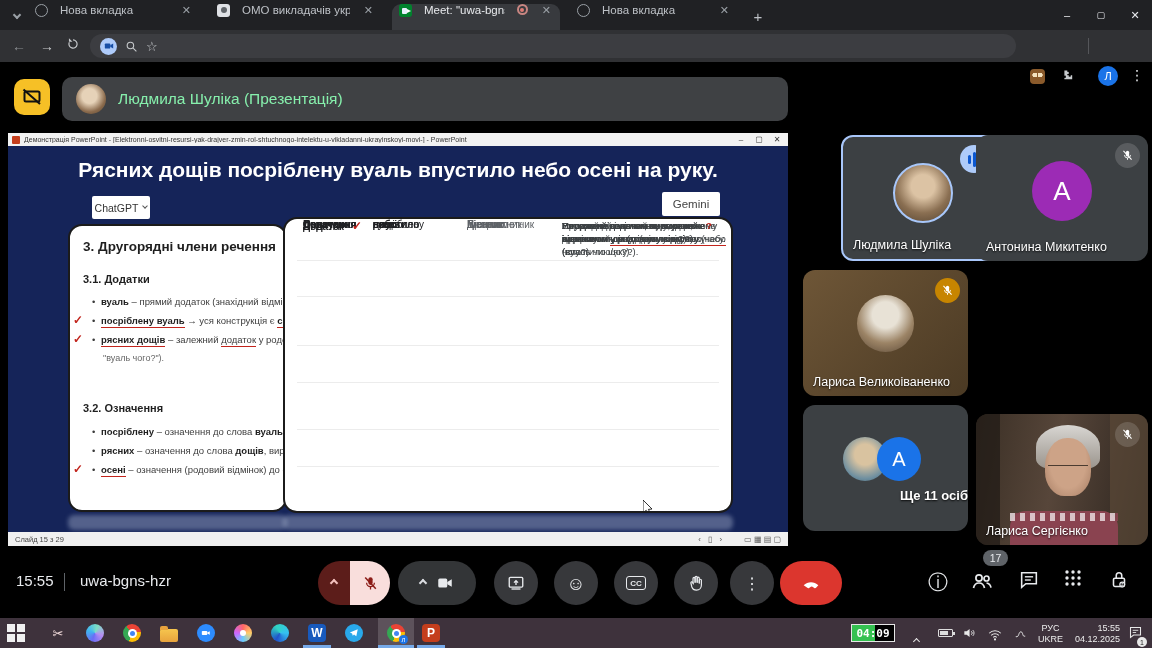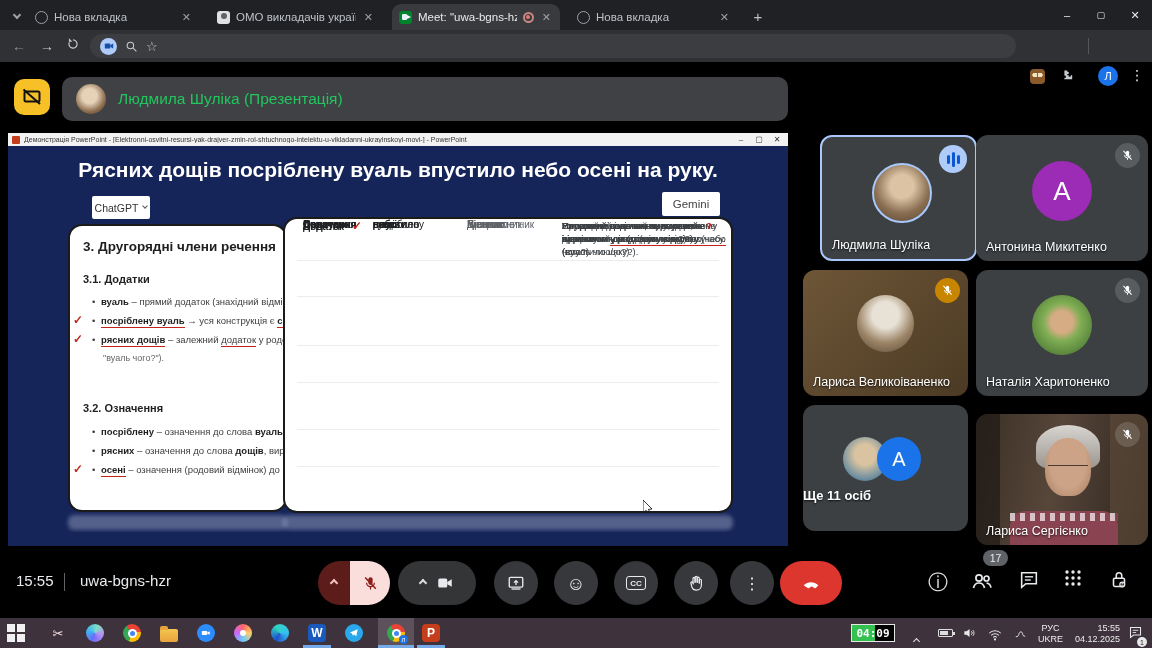--- a/index.html
+++ b/index.html
@@ -3,21 +3,21 @@
 <meta charset="utf-8">
 <style>
 *{margin:0;padding:0;box-sizing:border-box}
 html,body{width:1152px;height:648px;overflow:hidden}
 body{font-family:"Liberation Sans",sans-serif;background:#000}
 .screen{position:relative;width:1152px;height:648px;background:#000;overflow:hidden}
 .abs{position:absolute}
 
 .tabstrip{position:absolute;top:0;left:0;right:0;height:30px;background:#202124}
 .tabsearch{position:absolute;left:8px;top:7px;width:18px;height:16px;border-radius:4px;display:flex;align-items:center;justify-content:center;color:#9aa0a6}
-.tab{position:absolute;top:4px;height:26px;border-radius:9px 9px 0 0;display:flex;align-items:center;gap:6px;padding:0 7px;font-size:11.5px;color:#bdc1c6}
+.tab{position:absolute;top:4px;height:26px;border-radius:9px 9px 0 0;display:flex;gap:12px;padding:0 7px;font-size:11.5px;color:#bdc1c6}
 .tab.active{background:#383a3e;color:#e8eaed}
 .tab .label{flex:1;white-space:nowrap;overflow:hidden}
 .tab .x{font-size:11px;color:#9aa0a6;padding:0 2px}
 .fav{width:13px;height:13px;flex:0 0 auto;border-radius:50%}
 .fav-globe{border:1.5px solid #9aa0a6}
 .fav-omo{border-radius:3px;background:#dfe1e5;position:relative}
 .fav-omo::after{content:"";position:absolute;left:3.5px;top:2.5px;width:6px;height:6px;border-radius:50%;background:#5f6368}
 .fav-meet{border-radius:3px;background:#00832d;position:relative}
 .fav-meet::after{content:"";position:absolute;left:2.5px;top:3.5px;width:5px;height:6px;background:#e8f0fe;border-radius:1px}
 .fav-meet::before{content:"";position:absolute;right:1.5px;top:4.5px;border-left:4px solid #fff;border-top:2px solid transparent;border-bottom:2px solid transparent}
@@ -36,21 +36,21 @@
 .profile{width:20px;height:20px;border-radius:50%;background:#1a73e8;color:#fff;font-size:11px;display:flex;align-items:center;justify-content:center}
 .vsep{position:absolute;width:1px;height:16px;background:#55565a;top:8px}
 
 .chev{display:inline-block;width:6px;height:6px;border-left:2px solid currentColor;border-bottom:2px solid currentColor}
 .chev.up{transform:rotate(135deg)}
 .chev.down{transform:rotate(-45deg)}
 
 .present-warn{position:absolute;left:14px;top:79px;width:36px;height:36px;border-radius:10px;background:#f6c026;display:flex;align-items:center;justify-content:center}
 .banner{position:absolute;left:62px;top:77px;width:726px;height:44px;background:#3f4144;border-radius:10px;display:flex;align-items:center;gap:12px;padding:0 14px}
 .banner .av{width:30px;height:30px;border-radius:50%;background:radial-gradient(circle at 45% 40%,#e6d2b8 0 30%,#8a6a4c 65%,#54402c);flex:0 0 auto}
-.banner .nm{font-size:15.5px;color:#22c55e}
+.banner .nm{font-size:15.5px;color:#86efac}
 
 .pptwin{position:absolute;left:8px;top:133px;width:780px;height:413px;background:#152459}
 .ppt-titlebar{height:13px;background:#f2f2f2;display:flex;align-items:center;font-size:7px;color:#333;padding:0 4px;gap:4px}
 .ppt-ico{width:8px;height:8px;background:#c43e1c;border-radius:1px;flex:0 0 auto}
 .ppt-title{flex:1;white-space:nowrap;overflow:hidden}
 .ppt-ctl{width:14px;text-align:center;font-size:8px;color:#333}
 .slide{position:absolute;left:0;top:13px;right:0;bottom:14px;overflow:hidden}
 .slide-title{position:absolute;left:60px;top:12px;width:660px;text-align:center;font-size:21px;font-weight:bold;color:#fff}
 .chip{position:absolute;background:#fff;color:#333;display:flex;align-items:center;justify-content:center;gap:5px;border-radius:2px}
 .chip.gpt{left:84px;top:50px;width:58px;height:23px;font-size:10.5px}
@@ -336,23 +336,31 @@
         </div>
         <svg class="cursor" width="10" height="15" viewBox="0 0 10 15">
           <path d="M0 0l9 9-3.6.4 2.2 4.3-2.2 1-2.2-4.4L0 13z" fill="#fff" stroke="#000" stroke-width=".8"></path>
         </svg>
       </div>
 
       <div class="refl" style="left:60px;top:369px;width:219px;height:15px"></div>
       <div class="refl" style="left:275px;top:369px;width:450px;height:15px"></div>
     </div>
 
-  </div>
-
-  <div class="tile" style="left:820px;top:135px;width:157px;height:126px;border:2.5px solid #a9c7fa">
+    <div class="ppt-status">
+      <span class="lbl">Слайд 15 з 29</span>
+      <span class="ic">‹</span>
+      <span class="ic">▯</span>
+      <span class="ic">›</span>
+      <span style="width:8px"></span>
+      <span class="ic">▭ ▦ ▤ ▢</span>
+    </div>
+  </div>
+
+  <div class="tile" style="left:841px;top:135px;width:157px;height:126px;border:2.5px solid #a9c7fa">
     <div class="audio">
         <i style="height:9px"></i>
         <i style="height:15px"></i>
         <i style="height:9px"></i>
       </div>
     <div class="cav" style="left:50px;top:26px;width:60px;height:60px;border:2px solid #a8c7fa;background:radial-gradient(circle at 50% 38%,#dcc3a4 0 26%,#8a6f52 60%,#50402e)"></div>
     <div class="nm">Людмила Шуліка</div>
   </div>
 
   <div class="tile" style="left:976px;top:135px;width:172px;height:126px">
@@ -374,37 +382,25 @@
           <path d="M12 3a3 3 0 0 1 3 3v5a3 3 0 0 1-6 0V6a3 3 0 0 1 3-3z" fill="#fff"></path>
           <path d="M6.5 11a5.5 5.5 0 0 0 11 0" stroke="#fff" stroke-width="1.7" fill="none"></path>
           <line x1="12" y1="16.5" x2="12" y2="20" stroke="#fff" stroke-width="1.7"></line>
           <line x1="4.5" y1="3.5" x2="19.5" y2="19.5" stroke="#fff" stroke-width="2"></line>
         </svg>
     </div>
     <div class="cav" style="left:54px;top:25px;width:57px;height:57px;background:radial-gradient(circle at 50% 35%,#e8e2d6 0 28%,#9c8466 60%,#564433)"></div>
     <div class="nm">Лариса Великоіваненко</div>
   </div>
 
-  <div class="tile" style="left:976px;top:270px;width:172px;height:126px">
-    <div class="micoff">
-      <svg width="13" height="13" viewBox="0 0 24 24">
-          <path d="M12 3a3 3 0 0 1 3 3v5a3 3 0 0 1-6 0V6a3 3 0 0 1 3-3z" fill="#fff"></path>
-          <path d="M6.5 11a5.5 5.5 0 0 0 11 0" stroke="#fff" stroke-width="1.7" fill="none"></path>
-          <line x1="12" y1="16.5" x2="12" y2="20" stroke="#fff" stroke-width="1.7"></line>
-          <line x1="4.5" y1="3.5" x2="19.5" y2="19.5" stroke="#fff" stroke-width="2"></line>
-        </svg>
-    </div>
-    <div class="cav" style="left:56px;top:25px;width:60px;height:60px;background:radial-gradient(circle at 50% 45%,#d6ac84 0 24%,#7fae54 42%,#46712f 90%)"></div>
-    <div class="nm">Наталія Харитоненко</div>
-  </div>
 
   <div class="tile" style="left:803px;top:405px;width:165px;height:126px">
     <div class="cav" style="left:40px;top:32px;width:44px;height:44px;background:radial-gradient(circle at 50% 40%,#d9c3a0 0 30%,#6e8fa0 70%,#3f5a68)"></div>
     <div class="letterav" style="left:74px;top:32px;width:44px;height:44px;background:#1a73e8;font-size:20px">А</div>
-    <div class="nm" style="left:0;right:0;bottom:28px;text-align:left;font-weight:bold;font-size:13px">Ще 11 осіб</div>
+    <div class="nm" style="left:0;right:0;bottom:28px;text-align:right;font-weight:bold;font-size:13px">Ще 11 осіб</div>
   </div>
 
   <div class="tile vid" style="left:976px;top:414px;width:172px;height:131px">
     <div class="panelL"></div>
     <div class="panelR"></div>
     <div class="hair"></div>
     <div class="face"></div>
     <div class="glasses"></div>
     <div class="sweater"></div>
     <div class="pattern"></div>

